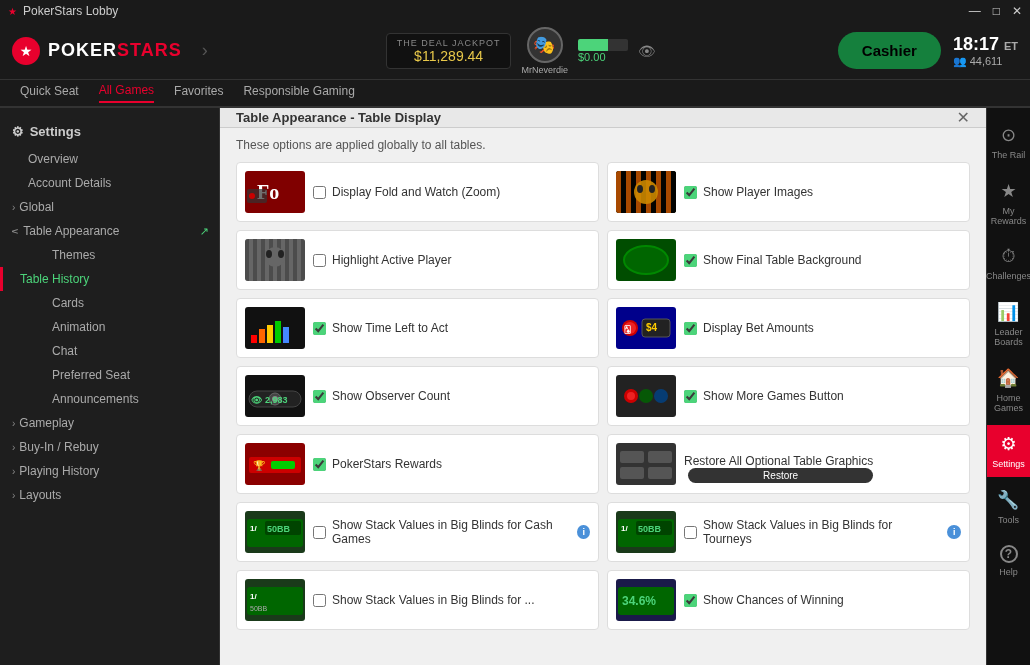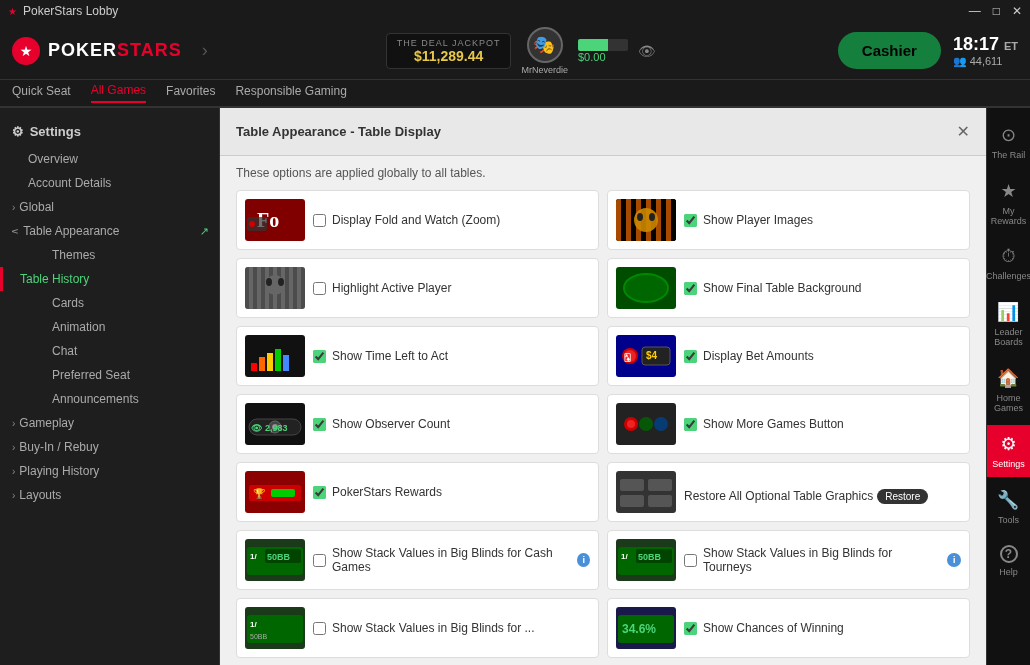--- a/index.html
+++ b/index.html
@@ -29,39 +29,39 @@
       border-bottom: 1px solid #333;
     }
     .logo { display: flex; align-items: center; margin-right: 20px; }
     .logo-star { background: #e8002d; border-radius: 50%; width: 28px; height: 28px; display: flex; align-items: center; justify-content: center; margin-right: 8px; font-size: 14px; }
     .logo-text { font-size: 18px; font-weight: bold; color: #fff; letter-spacing: 1px; }
     .logo-text span { color: #e8002d; }
 
     .header-center { flex: 1; display: flex; align-items: center; justify-content: center; gap: 10px; }
     .deal-jackpot { display: flex; flex-direction: column; align-items: center; background: #111; border: 1px solid #333; padding: 4px 10px; border-radius: 4px; font-size: 10px; }
     .deal-jackpot .label { color: #888; font-size: 9px; letter-spacing: 1px; text-transform: uppercase; }
-    .deal-jackpot .amount { color: #e8c84a; font-size: 14px; font-weight: bold; }
+    .deal-jackpot .amount { color: #e8c84a; font-size: 14px; font-weight: normal; }
     .avatar-area { display: flex; flex-direction: column; align-items: center; }
     .avatar { width: 36px; height: 36px; background: #333; border-radius: 50%; border: 2px solid #666; display: flex; align-items: center; justify-content: center; font-size: 18px; }
     .username { font-size: 9px; color: #aaa; margin-top: 2px; }
     .balance-area { display: flex; flex-direction: column; align-items: flex-start; font-size: 11px; }
     .balance { color: #4cd47a; }
 
     .cashier-btn { background: #15803d; color: #000; border: none; border-radius: 20px; padding: 10px 24px; font-size: 15px; font-weight: bold; cursor: pointer; margin: 0 12px; }
     .header-right { display: flex; align-items: flex-end; gap: 8px; font-size: 12px; }
     .time-display { font-size: 18px; font-weight: bold; color: #fff; }
     .player-count { font-size: 11px; color: #aaa; }
 
     
     .nav-bar {
       background: #1a1a1a;
       height: 28px;
       display: flex;
       align-items: center;
-      padding: 0 12px;
+      padding: 0 20px;
       gap: 20px;
       border-bottom: 2px solid #333;
     }
     .nav-item { font-size: 12px; color: #aaa; cursor: pointer; padding-bottom: 4px; }
     .nav-item.active { color: #e8002d; border-bottom: 2px solid #e8002d; }
 
     
     .main-layout { display: flex; height: 575px; }
 
     
@@ -91,21 +91,21 @@
 
     
     .content-area {
       flex: 1;
       background: #f0f0f0;
       overflow-y: auto;
       position: relative;
     }
     .content-header {
       background: #e8e8e8;
-      padding: 14px 16px;
+      padding: 0 16px;
       font-size: 13px;
       color: #333;
       font-weight: bold;
       border-bottom: 1px solid #ccc;
       display: flex;
       align-items: center;
       justify-content: space-between;
     }
     .close-btn { background: none; border: none; cursor: pointer; font-size: 16px; color: #666; }
     .content-desc { padding: 10px 16px; font-size: 12px; color: #555; }
@@ -480,21 +480,21 @@
       <div class="option-card">
         <div class="option-thumb">
           <svg width="60" height="42" viewBox="0 0 60 42">
             <rect width="60" height="42" fill="#333"></rect>
             <rect x="4" y="8" width="24" height="12" rx="2" fill="#555"></rect>
             <rect x="32" y="8" width="24" height="12" rx="2" fill="#555"></rect>
             <rect x="4" y="24" width="24" height="12" rx="2" fill="#555"></rect>
             <rect x="32" y="24" width="24" height="12" rx="2" fill="#555"></rect>
           </svg>
         </div>
-        <div style="display:flex;flex-direction:row;gap:0;margin-top:8px;">
+        <div style="display:flex;flex-direction:column;gap:0;margin-top:8px;">
           <span class="option-label">Restore All Optional Table Graphics</span>
           <button class="restore-btn">Restore</button>
         </div>
       </div>
 
       <div class="option-card">
         <div class="option-thumb">
           <svg width="60" height="42" viewBox="0 0 60 42">
             <rect width="60" height="42" fill="#1a3a1a"></rect>
             <rect x="2" y="8" width="56" height="28" rx="3" fill="#006600"></rect>

